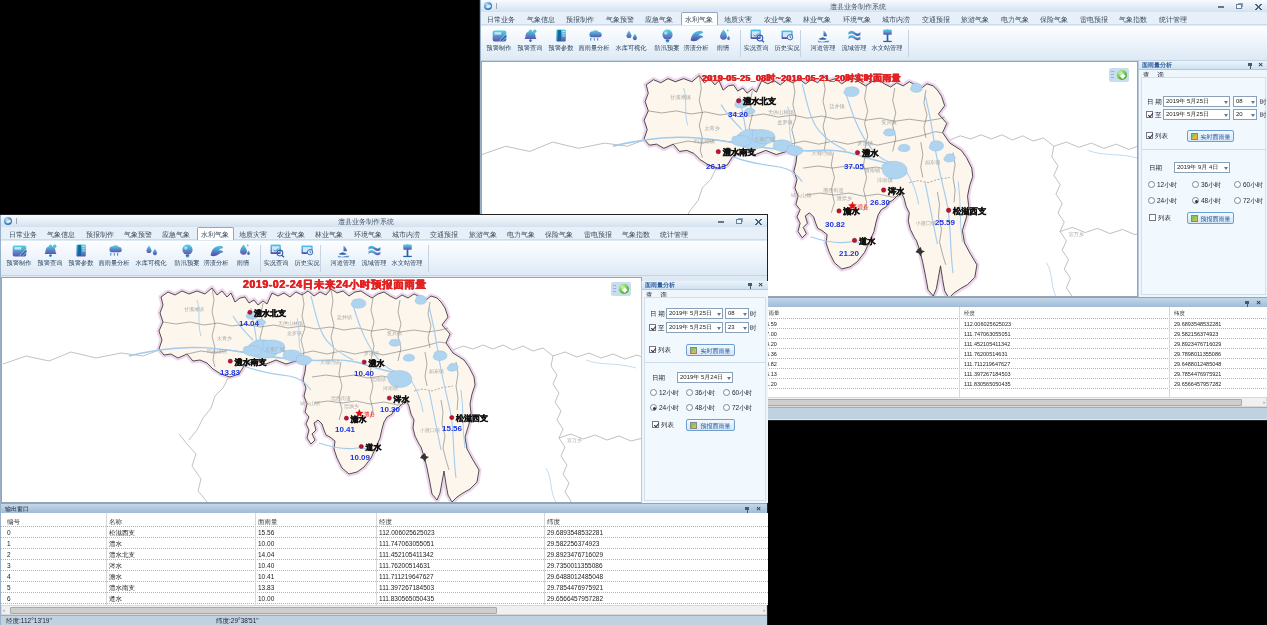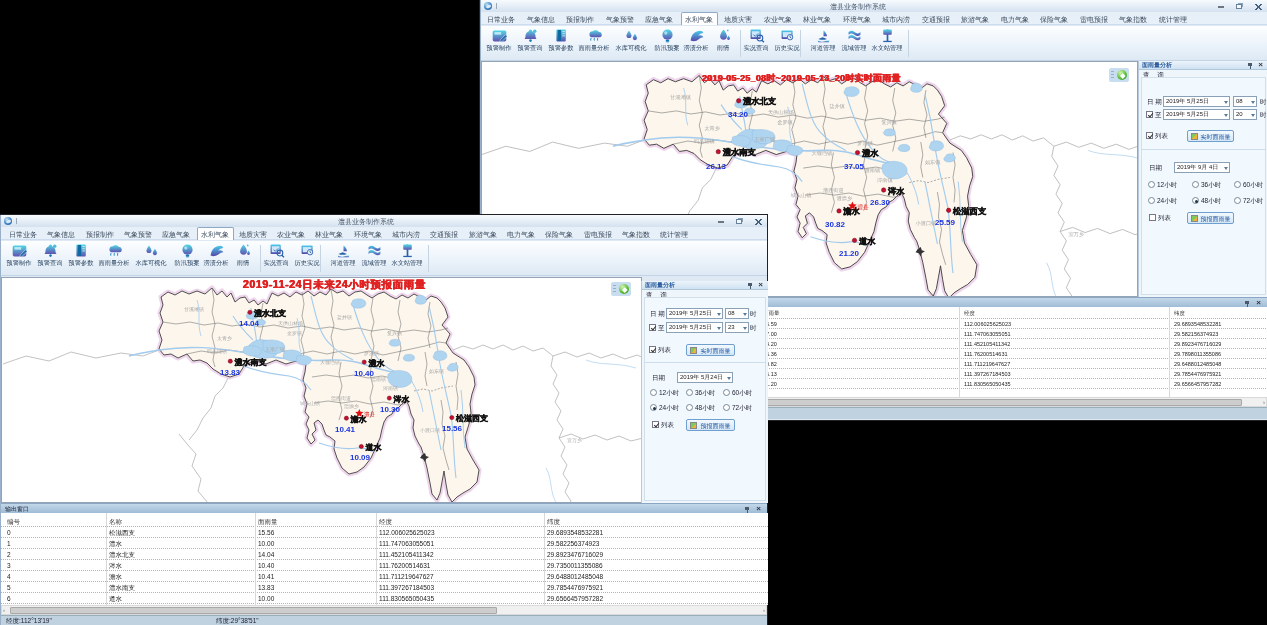--- a/index.html
+++ b/index.html
@@ -368,21 +368,21 @@
       <g font-size="8" font-weight="bold" fill="#1a35e0">
         <text x="727" y="117">34.20</text>
           <text x="705" y="169">26.13</text>
         <text x="843" y="169">37.05</text>
           <text x="869" y="205">26.30</text>
         <text x="824" y="227">30.82</text>
           <text x="934" y="225">25.59</text>
         <text x="838" y="256">21.20</text>
       </g>
     </svg>
-    <div class="redtitle" style="left:220px;top:10px;font-size:9px;letter-spacing:0.25px">2019-05-25_08时~2019-05-13_20时实时面雨量</div>
+    <div class="redtitle" style="left:220px;top:10px;font-size:9px;letter-spacing:0.25px">2019-05-25_08时~2019-05-21_20时实时面雨量</div>
     <div class="gbtn" style="left:627px;top:6px">
         <b></b>
       </div>
   </div>
   <div class="panel" style="left:657px;top:61px;width:130px;height:236px" id="panel1">
       <div class="ptitle">面雨量分析<span class="ppin" style="right:15px;top:1px"></span><span class="pclose" style="right:5px;top:0px">×</span></div>
       <div class="plab" style="left:4px;top:10px;letter-spacing:3px">查 询</div>
       <div class="gbox" style="left:2px;top:16px;right:2px;bottom:2px"></div>
       <div class="plab" style="left:8px;top:37px">日 期</div>
       <div class="combo" style="left:24px;top:35px;width:67px;height:11px">2019年 5月25日<span class="ar">∨</span></div>
@@ -609,21 +609,21 @@
       <g font-size="8" font-weight="bold" fill="#1a35e0">
         <text x="238" y="326">14.04</text>
           <text x="219" y="375">13.83</text>
         <text x="353" y="376">10.40</text>
           <text x="379" y="412">10.30</text>
         <text x="334" y="432">10.41</text>
           <text x="441" y="431">15.56</text>
         <text x="349" y="460">10.09</text>
       </g>
     </svg>
-    <div class="redtitle" style="left:241px;top:0px;font-size:10.5px;letter-spacing:0.6px;line-height:13px">2019-11-24日未来24小时预报面雨量</div>
+    <div class="redtitle" style="left:241px;top:0px;font-size:10.5px;letter-spacing:0.6px;line-height:13px">2019-02-24日未来24小时预报面雨量</div>
     <div class="gbtn" style="left:609px;top:4px">
         <b></b>
       </div>
   </div>
   <div class="panel" style="left:640px;top:66px;width:127px;height:222px" id="panel2">
       <div class="ptitle">面雨量分析<span class="ppin" style="right:15px;top:1px"></span><span class="pclose" style="right:5px;top:0px">×</span></div>
       <div class="plab" style="left:4px;top:10px;letter-spacing:3px">查 询</div>
       <div class="gbox" style="left:2px;top:16px;right:2px;bottom:2px"></div>
       <div class="plab" style="left:8px;top:29px">日 期</div>
       <div class="combo" style="left:24px;top:27px;width:57px;height:11px">2019年 5月25日<span class="ar">∨</span></div>

